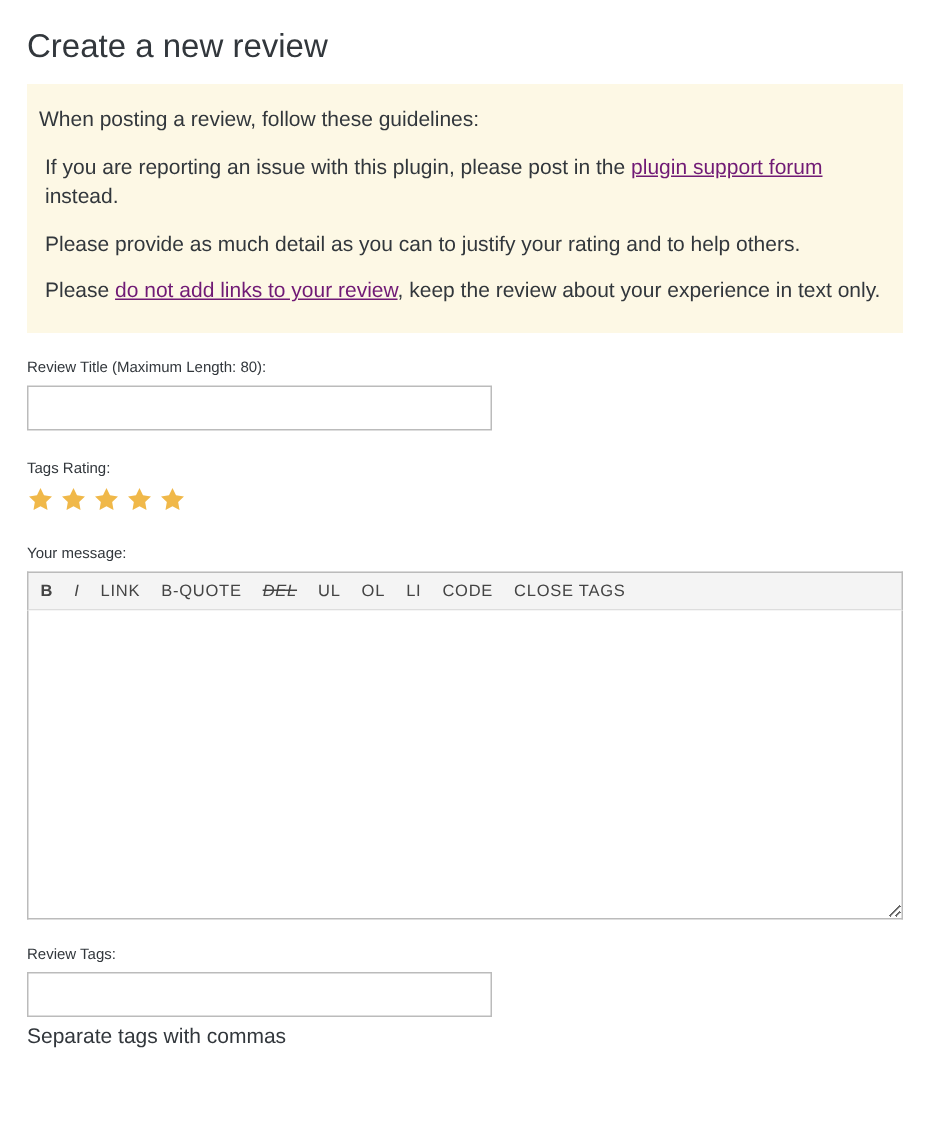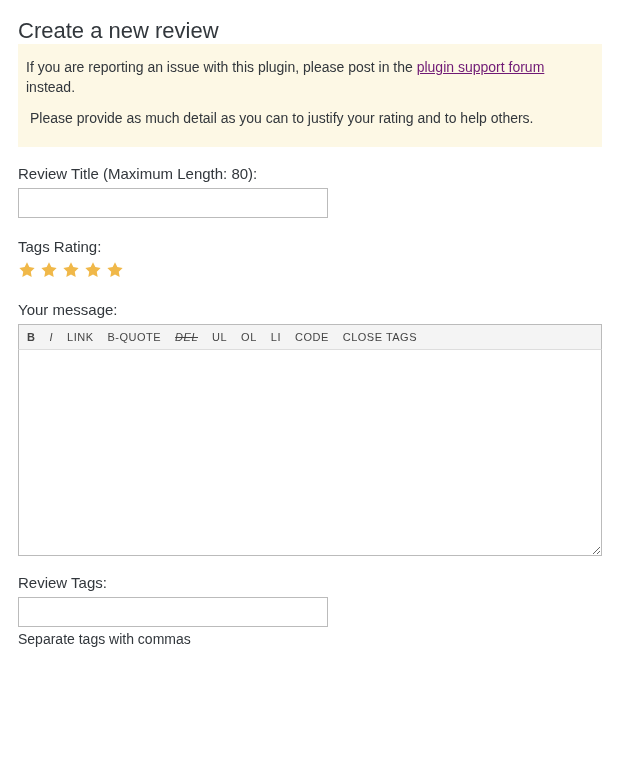--- a/index.html
+++ b/index.html
@@ -8,42 +8,42 @@
       color: #333;
       background: #fff;
       padding: 18px;
       width: 620px;
       font-size: 14px;
     }
     h2.page-title {
       font-size: 22px;
       font-weight: 400;
       color: #32373c;
-      margin-bottom: 0;
+      margin-bottom: 12px;
     }
     .guidelines {
       background: #fdf8e5;
       padding: 14px 12px 6px 12px;
       margin-bottom: 18px;
     }
     .guidelines p {
       font-size: 14px;
       color: #32373c;
       margin-bottom: 12px;
       line-height: 1.4;
     }
     .guidelines p:first-child {
       margin-left: -4px;
     }
     .guidelines a {
       color: #701a75;
       text-decoration: underline;
     }
     .field-label {
-      font-size: 15px;
+      font-size: 10px;
       color: #32373c;
       margin-bottom: 6px;
       display: block;
     }
     .text-input {
       width: 310px;
       height: 30px;
       border: 1px solid #bbb;
       padding: 4px 6px;
       font-size: 14px;
@@ -114,24 +114,28 @@
     }
   </style>
 </head>
 <body>
 
 
 
 <h2 class="page-title">Create a new review</h2>
 
 <div class="guidelines">
+  <p>When posting a review, follow these guidelines:</p>
   <p>
     <span>If you are reporting an issue with this plugin, please post in the </span><a href="#">plugin support forum</a><span> instead.</span>
   </p>
   <p>Please provide as much detail as you can to justify your rating and to help others.</p>
+  <p>
+    <span>Please </span><a href="#">do not add links to your review</a><span>, keep the review about your experience in text only.</span>
+  </p>
 </div>
 
 <label class="field-label">Review Title (Maximum Length: 80):</label>
 <input type="text" class="text-input" value="" style="">
 
 <label class="field-label">Tags Rating:</label>
 <div class="stars">
   <span class="star-icon"><svg viewBox="0 0 20 20" width="18" height="18">
         <path fill="currentColor" d="M10 1.5l2.6 5.3 5.9.9-4.3 4.2 1 5.9L10 15l-5.2 2.8 1-5.9L1.5 7.7l5.9-.9L10 1.5z"></path>
       </svg></span>

